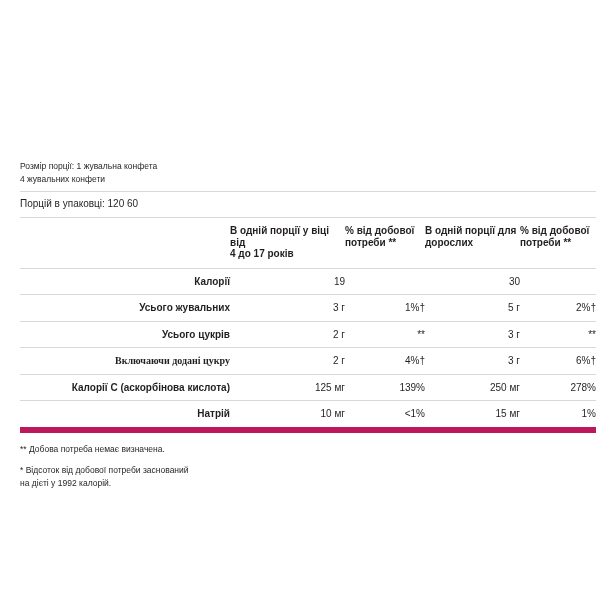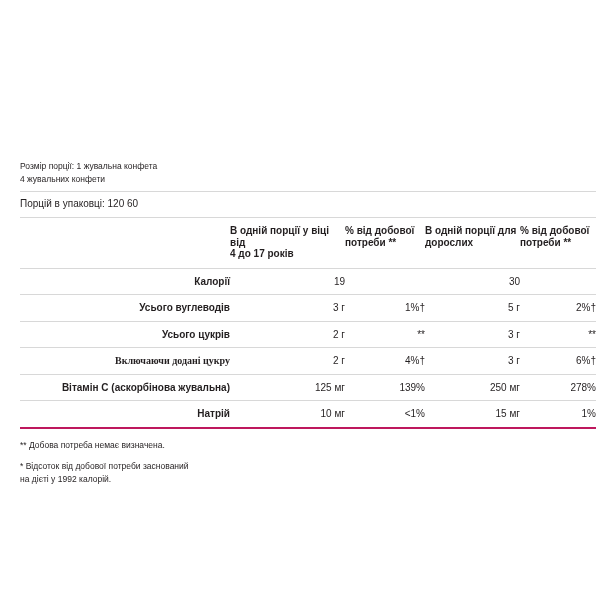--- a/index.html
+++ b/index.html
@@ -66,21 +66,21 @@
     vertical-align: top;
     padding: 7px 0 7px 0;
     line-height: 11.5px;
     border-top: 1px solid #d8d8d8;
   }
   table.nutri tr.header-row th {
     border-top: 1px solid #d8d8d8;
     border-bottom: 0;
   }
   table.nutri tr.last-row td {
-    border-bottom: 2px solid #be185d;
+    border-bottom: 6px solid #be185d;
   }
   .c0 { width: 210px; }
   .c1 { width: 115px; }
   .c2 { width: 80px; }
   .c3 { width: 95px; }
   .c4 { width: 76px; }
   .cell-name { font-weight: bold; }
   .indent-1 { padding-left: 9px; }
   .indent-2 { padding-left: 9px; font-family: Liberation Serif, serif; }
   .footnotes {
@@ -126,42 +126,42 @@
       </thead>
       <tbody>
         <tr>
           <td class="c0 cell-name">Калорії</td>
           <td class="c1">19</td>
           <td class="c2"></td>
           <td class="c3">30</td>
           <td class="c4"></td>
         </tr>
         <tr>
-          <td class="c0 cell-name">Усього вуглеводів</td>
+          <td class="c0 cell-name">Усього жувальних</td>
           <td class="c1">3 г</td>
           <td class="c2">1%†</td>
           <td class="c3">5 г</td>
           <td class="c4">2%†</td>
         </tr>
         <tr>
           <td class="c0 cell-name indent-1">Усього цукрів</td>
           <td class="c1">2 г</td>
           <td class="c2">**</td>
           <td class="c3">3 г</td>
           <td class="c4">**</td>
         </tr>
         <tr>
           <td class="c0 cell-name indent-2">Включаючи додані цукру</td>
           <td class="c1">2 г</td>
           <td class="c2">4%†</td>
           <td class="c3">3 г</td>
           <td class="c4">6%†</td>
         </tr>
         <tr>
-          <td class="c0 cell-name">Вітамін C (аскорбінова жувальна)</td>
+          <td class="c0 cell-name">Калорії C (аскорбінова кислота)</td>
           <td class="c1">125 мг</td>
           <td class="c2">139%</td>
           <td class="c3">250 мг</td>
           <td class="c4">278%</td>
         </tr>
         <tr class="last-row">
           <td class="c0 cell-name">Натрій</td>
           <td class="c1">10 мг</td>
           <td class="c2">&lt;1%</td>
           <td class="c3">15 мг</td>

